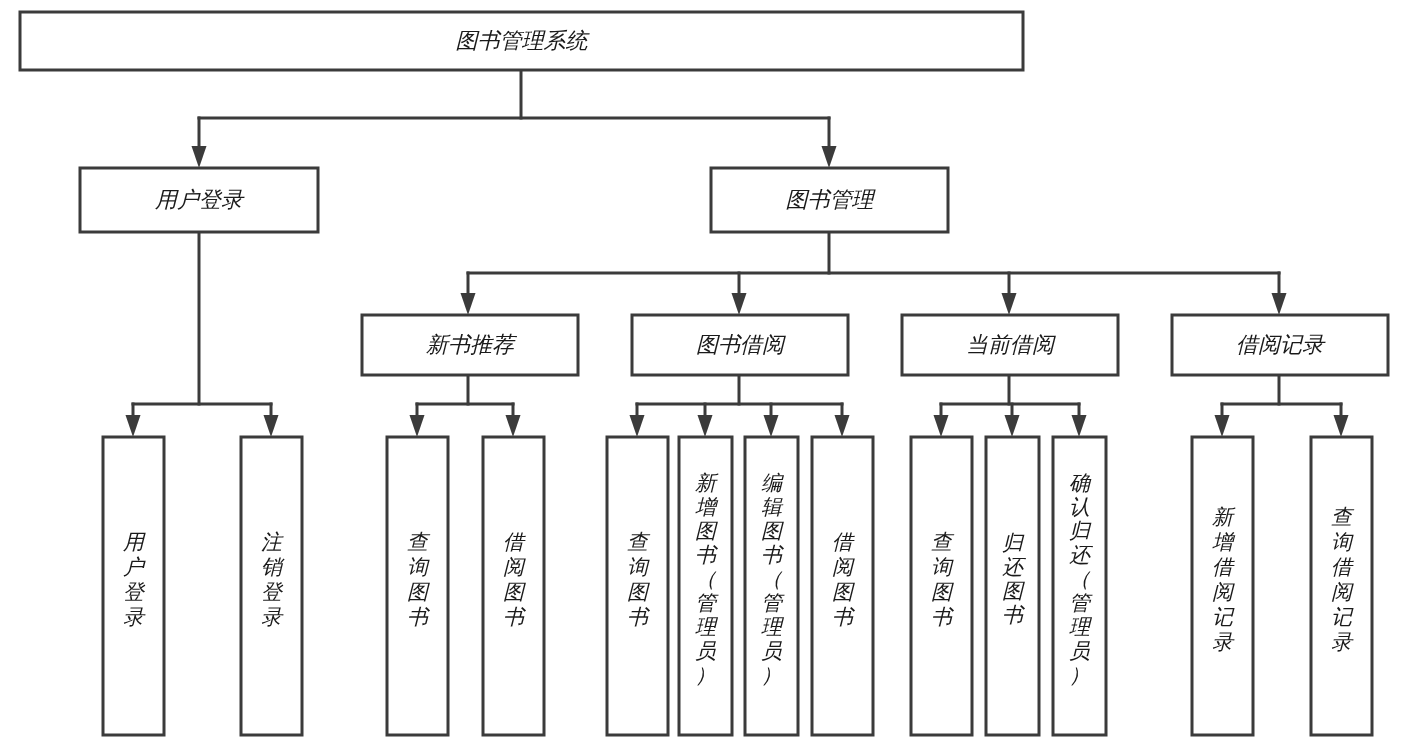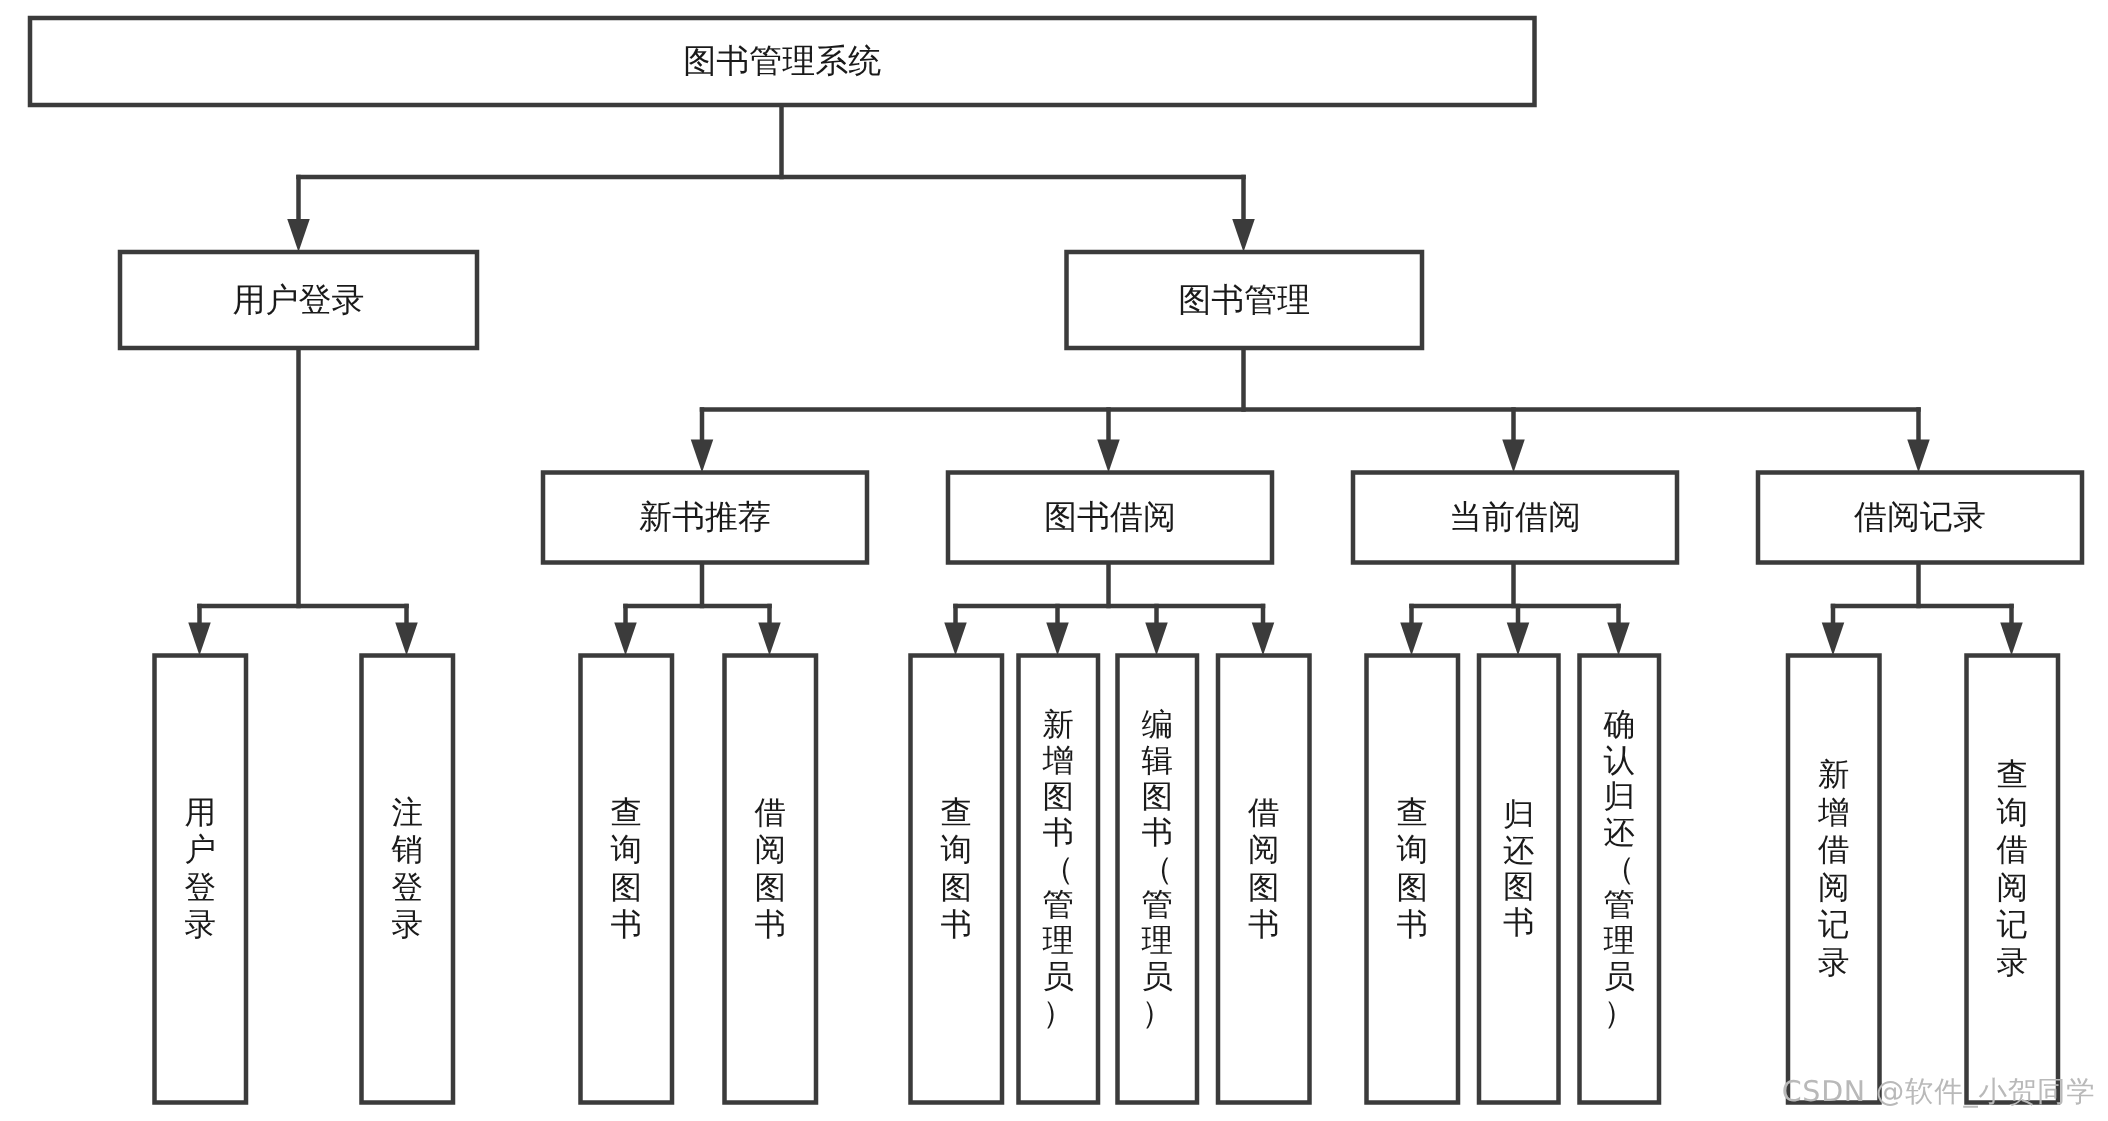--- a/index.html
+++ b/index.html
@@ -12,20 +12,21 @@
     width: 1405px;
     height: 747px;
     font-family: "DejaVu Sans", "Liberation Sans", sans-serif;
     overflow: hidden;
     position: relative;
   }
   #diagram-root {
     position: relative;
     width: 1405px;
     height: 747px;
+    font-style: italic;
   }
   svg#flowchart {
     display: block;
     width: 1405px;
     height: 747px;
   }
   .node-box {
     fill: #ffffff;
     stroke: #3b3b3b;
     stroke-width: 3;
@@ -238,14 +239,13 @@
         <g>
           <rect x="1192" y="437" width="61" height="298" class="node-box"></rect>
           <text x="1222.5" y="523.5" class="node-label-vertical" font-size="21"><tspan x="1222.5" dy="0">新</tspan><tspan x="1222.5" dy="25">增</tspan><tspan x="1222.5" dy="25">借</tspan><tspan x="1222.5" dy="25">阅</tspan><tspan x="1222.5" dy="25">记</tspan><tspan x="1222.5" dy="25">录</tspan></text>
         </g>
         <g>
           <rect x="1311" y="437" width="61" height="298" class="node-box"></rect>
           <text x="1341.5" y="523.5" class="node-label-vertical" font-size="21"><tspan x="1341.5" dy="0">查</tspan><tspan x="1341.5" dy="25">询</tspan><tspan x="1341.5" dy="25">借</tspan><tspan x="1341.5" dy="25">阅</tspan><tspan x="1341.5" dy="25">记</tspan><tspan x="1341.5" dy="25">录</tspan></text>
         </g>
       </g>
   </svg>
-  <div class="watermark-text">CSDN @软件_小贺同学</div>
 </div>
 
 </body></html>

